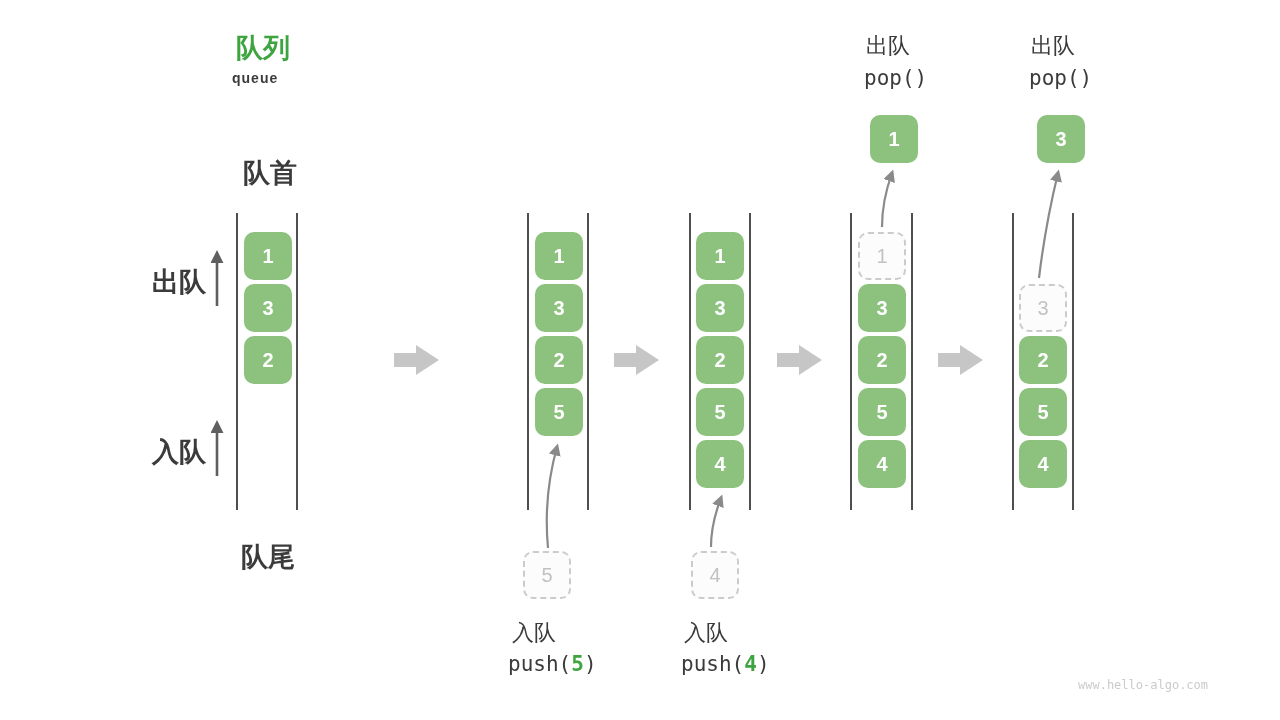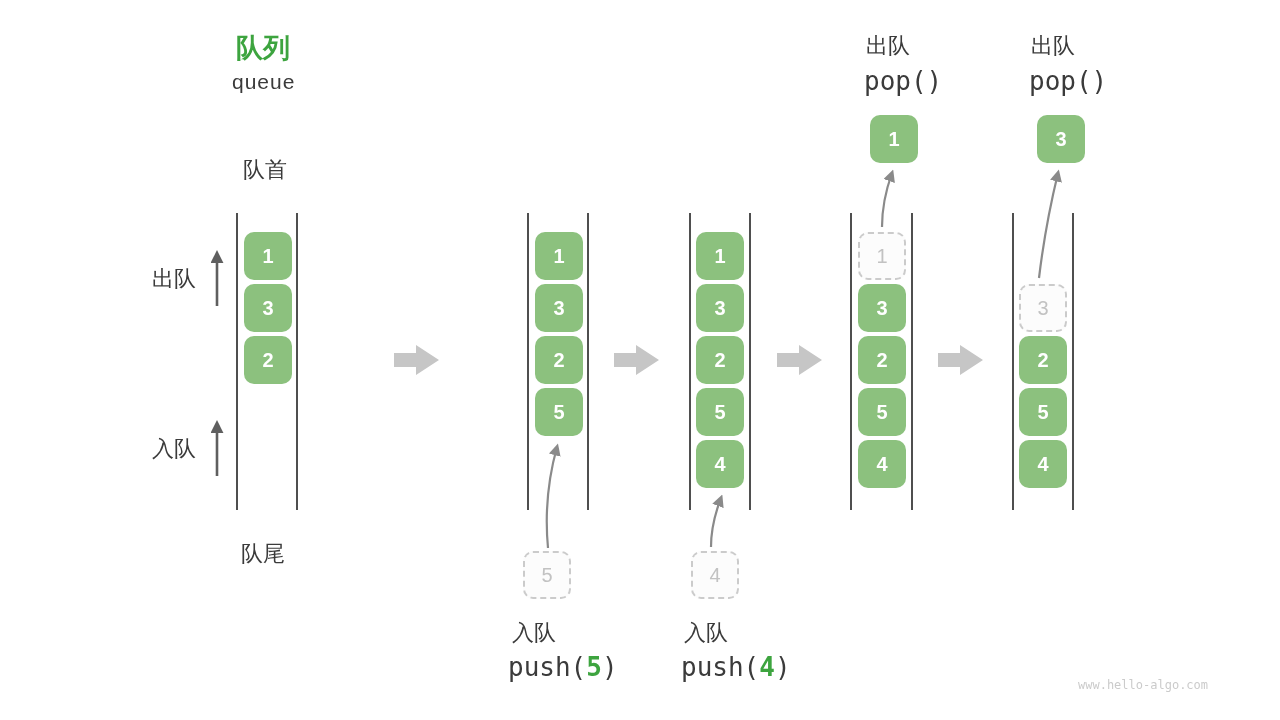--- a/index.html
+++ b/index.html
@@ -14,24 +14,24 @@
     --text-dark:#3B3B3B;
     --watermark-gray:#CBCBCB;
   }
   html,body{margin:0;padding:0;background:#fff;}
   .canvas{
     position:relative;width:1280px;height:720px;background:#ffffff;overflow:hidden;
     font-family:"Liberation Sans",sans-serif;
   }
   .abs{position:absolute;}
   .title-zh{font-size:27px;font-weight:700;color:var(--accent-green);}
-  .title-en{font-size:21px;font-weight:400;color:var(--text-dark);letter-spacing:1px;}
-  .zh-bold{font-size:22px;font-weight:400;color:var(--text-dark);}
+  .title-en{font-size:14px;font-weight:700;color:var(--text-dark);letter-spacing:1px;}
+  .zh-bold{font-size:27px;font-weight:700;color:var(--text-dark);}
   .zh-med{font-size:22px;font-weight:500;color:var(--text-dark);}
-  .code{font-family:"DejaVu Sans Mono",monospace;font-size:26px;color:var(--text-dark);}
+  .code{font-family:"DejaVu Sans Mono",monospace;font-size:21px;color:var(--text-dark);}
   .code .arg{color:var(--accent-green);font-weight:700;}
   .vline{width:2px;top:213px;height:297px;background:var(--channel-line);}
   .qbox{
     width:48px;height:48px;border-radius:10px;background:var(--box-green);
     color:#fff;font-size:20px;font-weight:700;
     display:flex;align-items:center;justify-content:center;
   }
   .ghost{
     width:48px;height:48px;border-radius:10px;border:2px dashed var(--ghost-border);
     background:#FCFCFC;color:var(--ghost-text);font-size:20px;font-weight:500;

